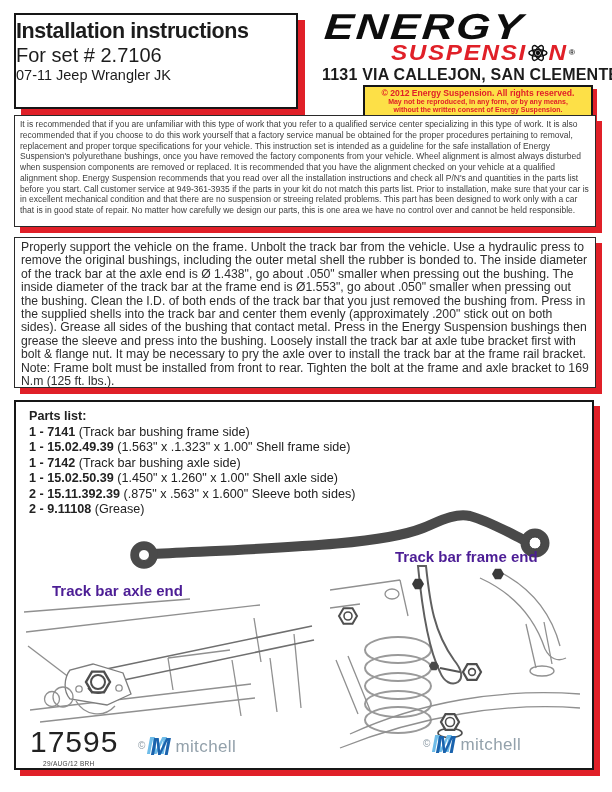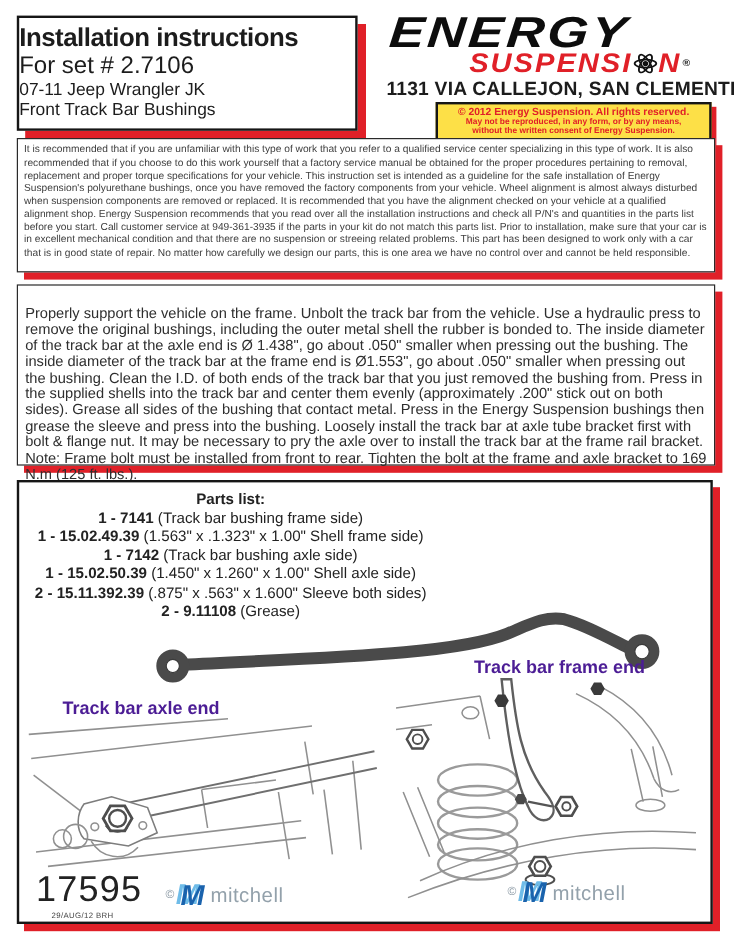--- a/index.html
+++ b/index.html
@@ -53,29 +53,28 @@
   .cr2{font-size:7px;font-weight:bold;line-height:8px;}
 
   
   .para-box{
     left:14px;background:#fff;border:1.5px solid #2a2a2a;
     box-shadow:6px 6px 0 var(--red);
     box-sizing:border-box;
   }
   .para1{top:115px;width:582px;height:112px;padding:3px 5px;
     font-size:8.5px;line-height:10.75px;color:#3d3d3d;}
-  .para2{top:237px;width:582px;height:151px;padding:17px 6px;
+  .para2{top:237px;width:582px;height:151px;padding:3px 6px;
     font-size:12.2px;line-height:13.4px;color:#2e2e2e;}
 
   
   .parts-box{
     left:14px;top:400px;width:576px;height:366px;
     border:2px solid #161616;background:#fff;
     box-shadow:6px 6px 0 var(--red);
-    text-align:center;
   }
   .parts-list{position:absolute;left:13px;top:7px;font-size:12.6px;line-height:15.5px;color:#222;}
   .parts-list .hd{font-weight:bold;}
   .pn{font-weight:bold;}
   .illus-label{position:absolute;font-size:15px;font-weight:bold;color:#4c1d95;white-space:nowrap;}
   .lbl-frame{left:379px;top:146px;}
   .lbl-axle{left:36px;top:180px;}
 
   .doc-number{position:absolute;left:14px;top:323px;font-size:30px;color:#222;letter-spacing:1px;}
   .doc-date{position:absolute;left:27px;top:358px;font-size:6.5px;color:#444;letter-spacing:0.3px;}
@@ -92,21 +91,20 @@
 
   svg{display:block;}
 </style>
 </head>
 <body>
 
 <div class="abs title-box">
   <div class="title-l1">Installation instructions</div>
   <div class="title-l2">For set # 2.7106</div>
   <div class="title-l3">07-11 Jeep Wrangler JK</div>
-  <div class="title-l4">Front Track Bar Bushings</div>
 </div>
 
 <div class="abs brand-energy">ENERGY</div>
 <div class="abs brand-susp">
   <span>SUSPENSI</span>
   <svg class="atom" viewBox="0 0 24 24">
     <ellipse cx="12" cy="12" rx="10" ry="4" fill="none" stroke="#111" stroke-width="1.7"></ellipse>
     <ellipse cx="12" cy="12" rx="10" ry="4" fill="none" stroke="#111" stroke-width="1.7" transform="rotate(60 12 12)"></ellipse>
     <ellipse cx="12" cy="12" rx="10" ry="4" fill="none" stroke="#111" stroke-width="1.7" transform="rotate(120 12 12)"></ellipse>
     <circle cx="12" cy="12" r="2.6" fill="#111"></circle>

